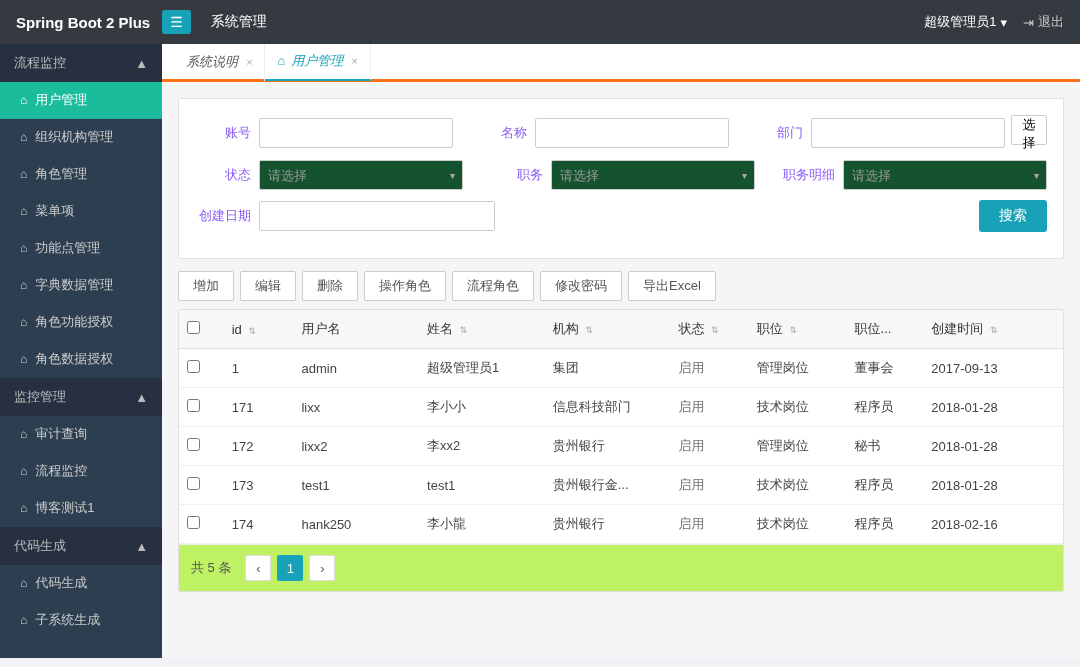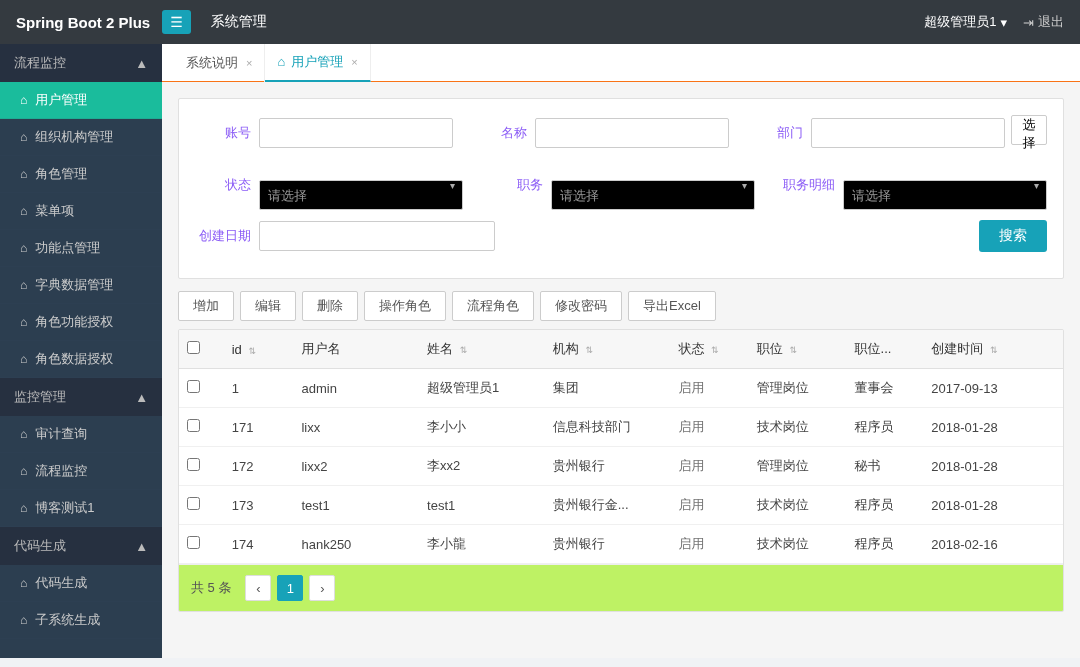--- a/index.html
+++ b/index.html
@@ -67,26 +67,27 @@
     }
     .sidebar-item.active { background: #1abc9c; color: #fff; }
     .sidebar-item-icon { font-size: 12px; }
 
     
     .content { flex: 1; display: flex; flex-direction: column; overflow: hidden; }
 
     
     .tabs-bar {
       background: #fff;
-      border-bottom: 1px solid #f97316;
+      border-bottom: 3px solid #f97316;
       display: flex;
       align-items: center;
       padding: 0 12px;
       height: 38px;
       flex-shrink: 0;
+      font-style: italic;
     }
     .tab {
       display: flex;
       align-items: center;
       gap: 6px;
       padding: 0 12px;
       height: 38px;
       cursor: pointer;
       font-size: 13px;
       color: #555;
@@ -145,24 +146,23 @@
     }
     .form-select {
       width: 100%;
       height: 30px;
       border: 1px solid #ccc;
       border-radius: 2px;
       padding: 0 31px 0 8px;
       font-size: 13px;
       outline: none;
       appearance: none;
-      background: #000000;
+      background: #14532d;
       color: #999;
       cursor: pointer;
-      margin-top: 20px;
     }
     .select-arrow {
       position: absolute;
       right: 8px;
       top: 50%;
       transform: translateY(-50%);
       color: #aaa;
       pointer-events: none;
       font-size: 10px;
     }

